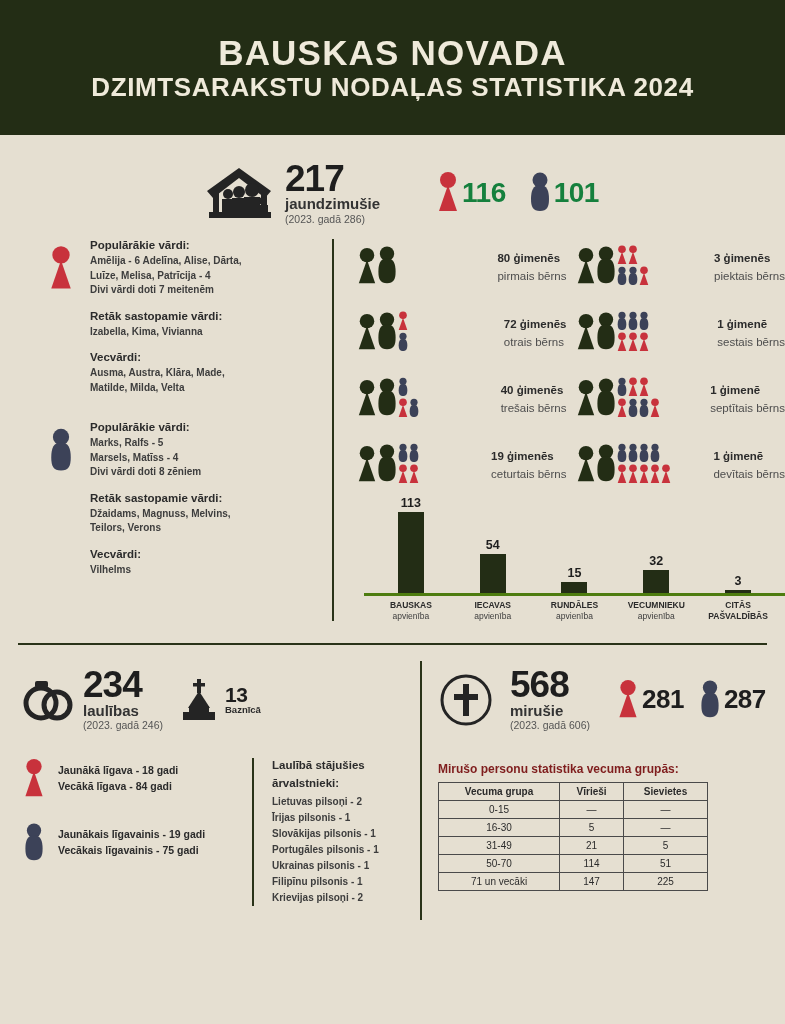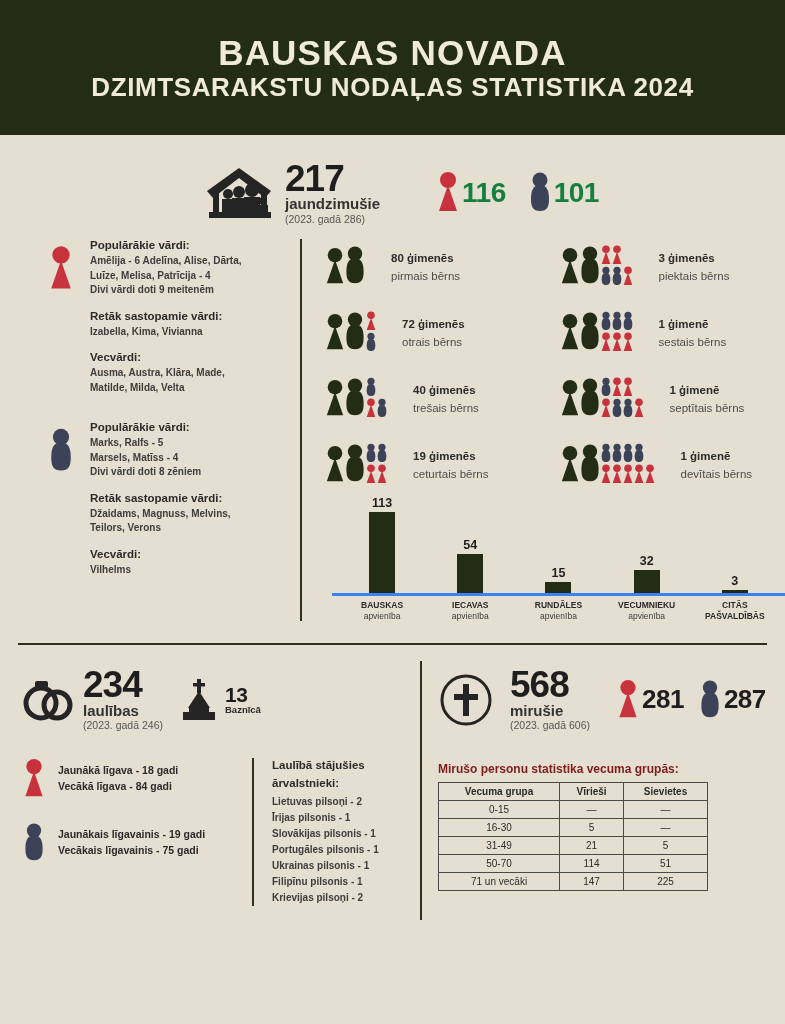--- a/index.html
+++ b/index.html
@@ -45,21 +45,21 @@
   .gender-pair{display:flex;align-items:center;gap:2px;}
   .gender-num{font-size:28px;font-weight:bold;letter-spacing:-0.5px;color:#15803d;}
 
   
   .middle{
     display:flex;
     margin-top:14px;
     position:relative;
   }
   .names-col{
-    width:300px;
+    width:332px;
     padding-left:48px;
     box-sizing:border-box;
   }
   .name-group{display:flex;gap:12px;margin-bottom:6px;}
   .name-group .icon-wrap{width:30px;flex:none;padding-top:6px;}
   .name-body{flex:1;}
   .nm-head{font-size:11.5px;font-weight:bold;color:#2b2b2b;margin-bottom:3px;}
   .nm-line{font-size:10px;font-weight:bold;color:#3d3d3d;line-height:1.45;}
   .nm-gap{height:12px;}
   .vdiv{
@@ -69,35 +69,35 @@
   }
   .right-col{flex:1;padding-left:14px;}
 
   
   .fam-grid{
     display:grid;
     grid-template-columns:1fr 1fr;
     row-gap:24px;column-gap:8px;
     padding-top:6px;
   }
-  .fam-item{display:flex;align-items:center;gap:26px;}
+  .fam-item{display:flex;align-items:center;gap:26px;justify-content:space-between;}
   .fam-icons{display:flex;align-items:flex-end;flex:none;}
   .fam-txt .l1{font-size:11.5px;font-weight:bold;color:#2b2b2b;line-height:1.25;}
   .fam-txt .l2{font-size:11.5px;color:#4d4d4d;line-height:1.25;}
 
   
   .chart{
     margin-top:18px;
     padding-left:8px;
     position:relative;
   }
   .bars{
     display:flex;align-items:flex-end;justify-content:space-around;
     height:90px;
-    border-bottom:3px solid #3b82f6;
+    border-bottom:3px solid #4d7c0f;
     padding:0 6px;
   }
   .bar-col{display:flex;flex-direction:column;align-items:center;justify-content:flex-end;width:80px;}
   .bar-val{font-size:12.5px;font-weight:bold;color:#1e1e1e;margin-bottom:2px;}
   .bar{background:#232D15;width:26px;}
   .bar-labels{display:flex;justify-content:space-around;padding:4px 6px 0 6px;}
   .bar-lbl{width:80px;text-align:center;font-size:8.5px;font-weight:bold;color:#2b2b2b;line-height:1.25;}
   .bar-lbl .sub{font-weight:normal;color:#3d3d3d;}
 
   
@@ -216,21 +216,21 @@
             <g fill="#C8323C">
           <circle cx="12" cy="9" r="8"></circle>
               <path d="M12 14 L21 40 H3 Z"></path>
         </g>
           </svg>
       </div>
       <div class="name-body">
         <div class="nm-head">Populārākie vārdi:</div>
         <div class="nm-line">Amēlija - 6   Adelīna, Alise, Dārta,</div>
         <div class="nm-line">Luīze, Melisa, Patrīcija - 4</div>
-        <div class="nm-line">Divi vārdi doti 9 meitenēm</div>
+        <div class="nm-line">Divi vārdi doti 7 meitenēm</div>
         <div class="nm-gap"></div>
         <div class="nm-head">Retāk sastopamie vārdi:</div>
         <div class="nm-line">Izabella, Kima, Vivianna</div>
         <div class="nm-gap"></div>
         <div class="nm-head">Vecvārdi:</div>
         <div class="nm-line">Ausma, Austra, Klāra, Made,</div>
         <div class="nm-line">Matilde, Milda, Velta</div>
       </div>
     </div>
 

